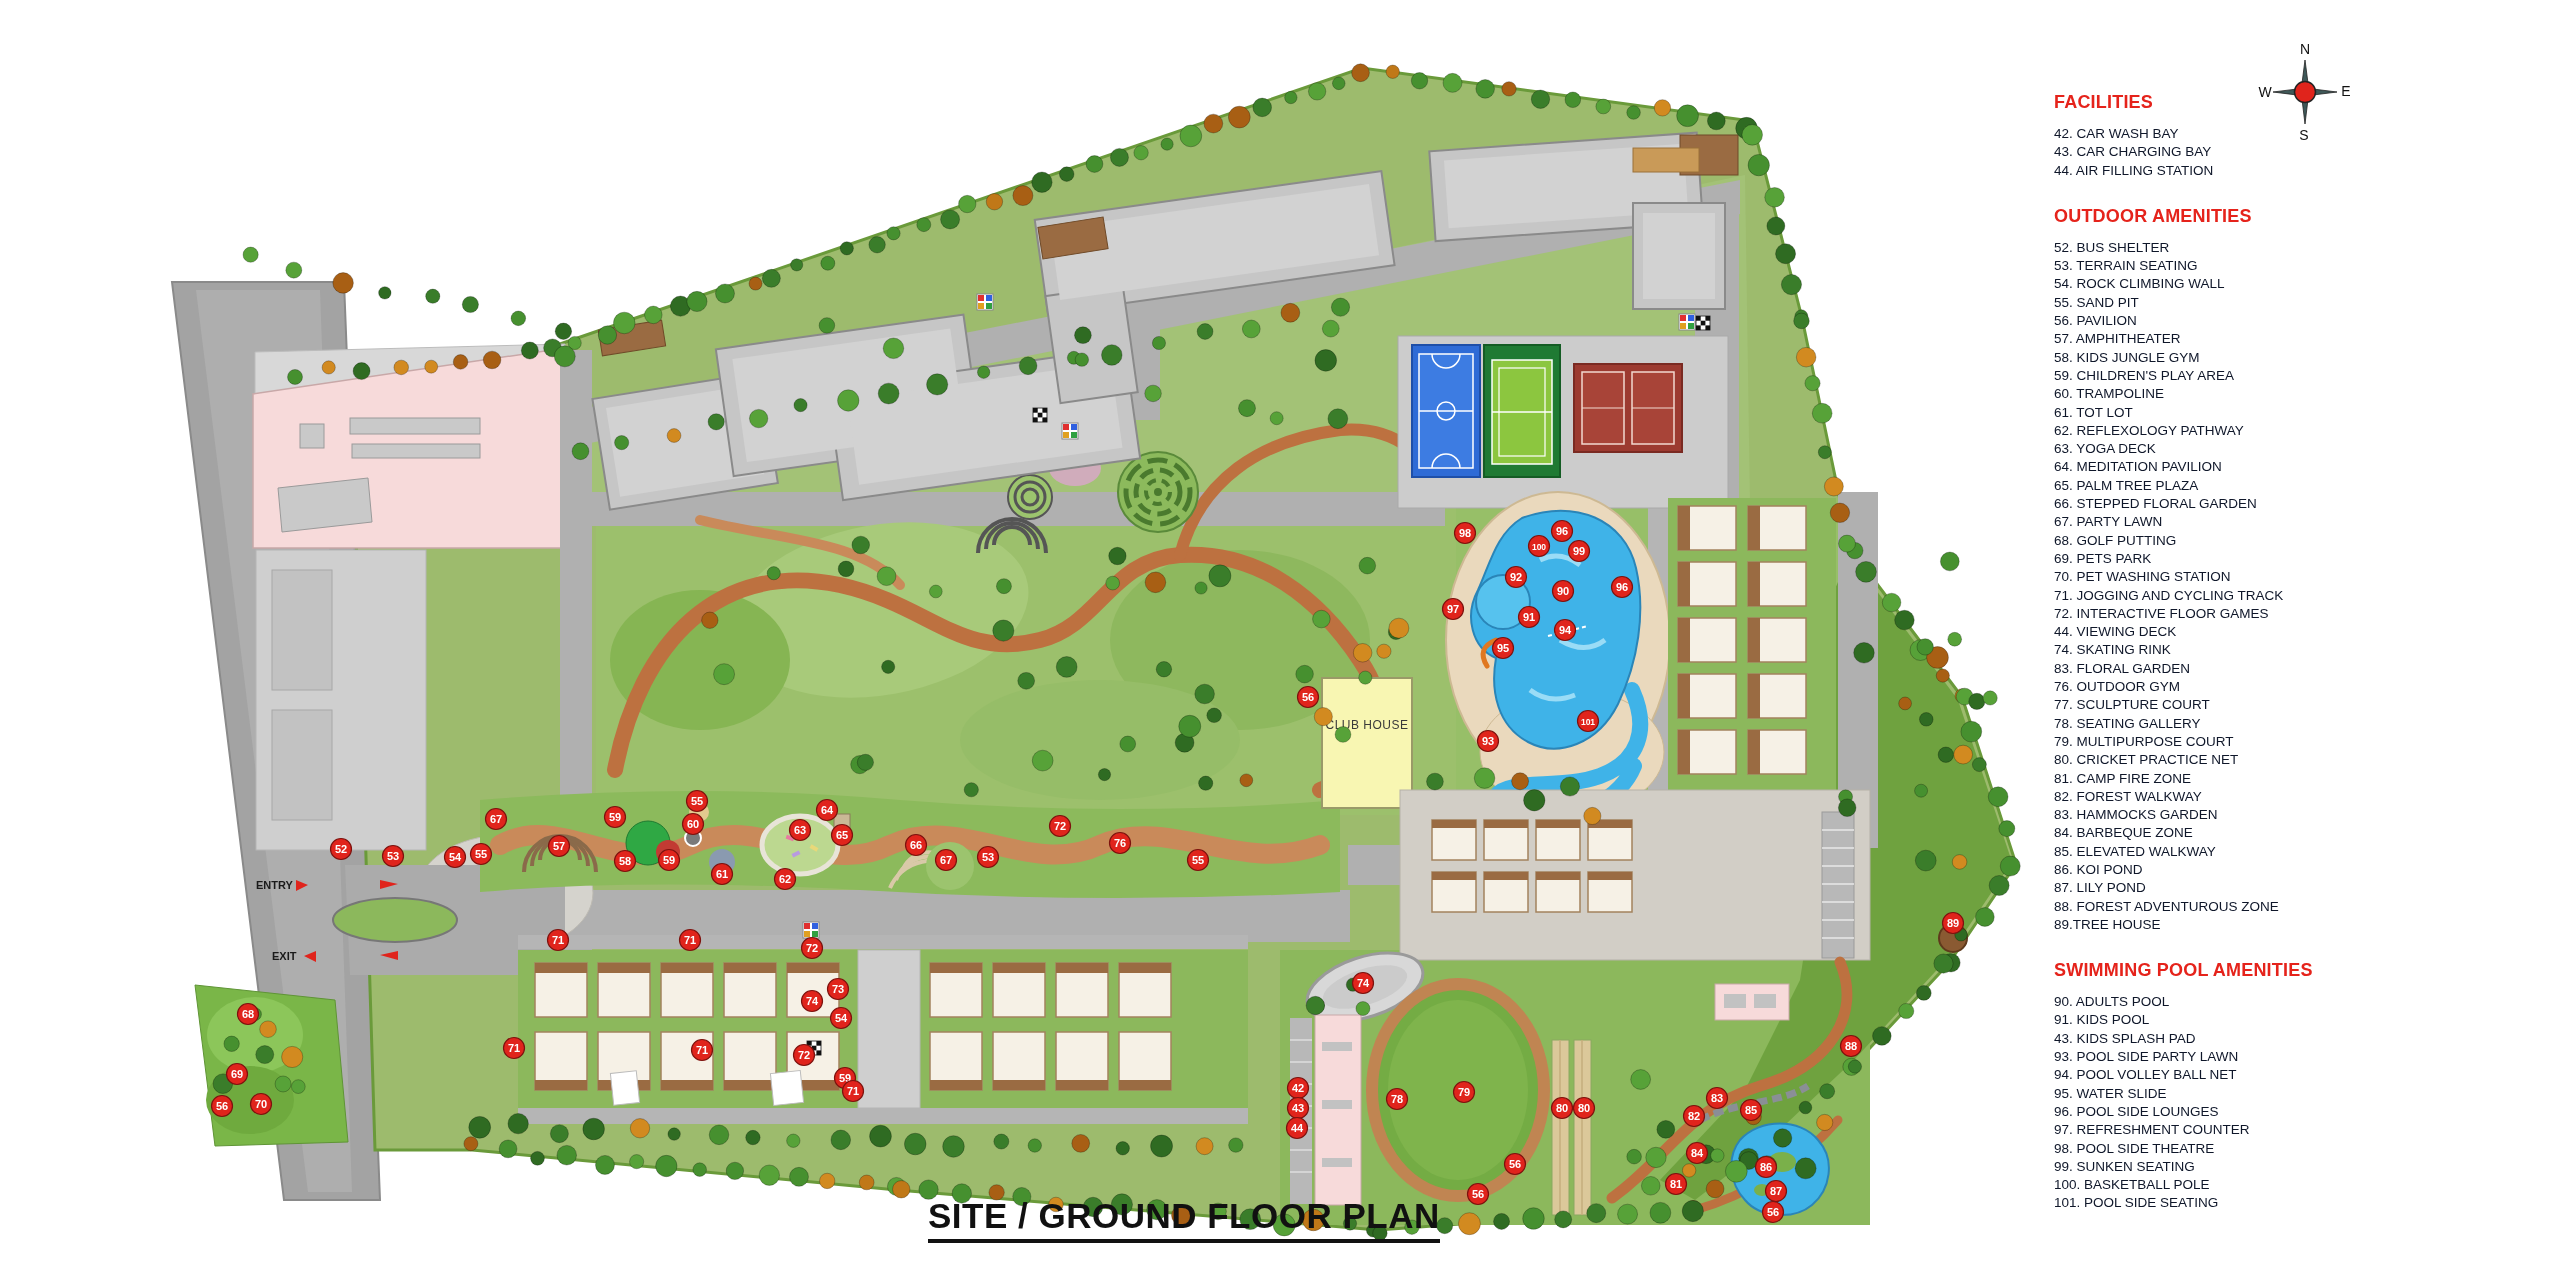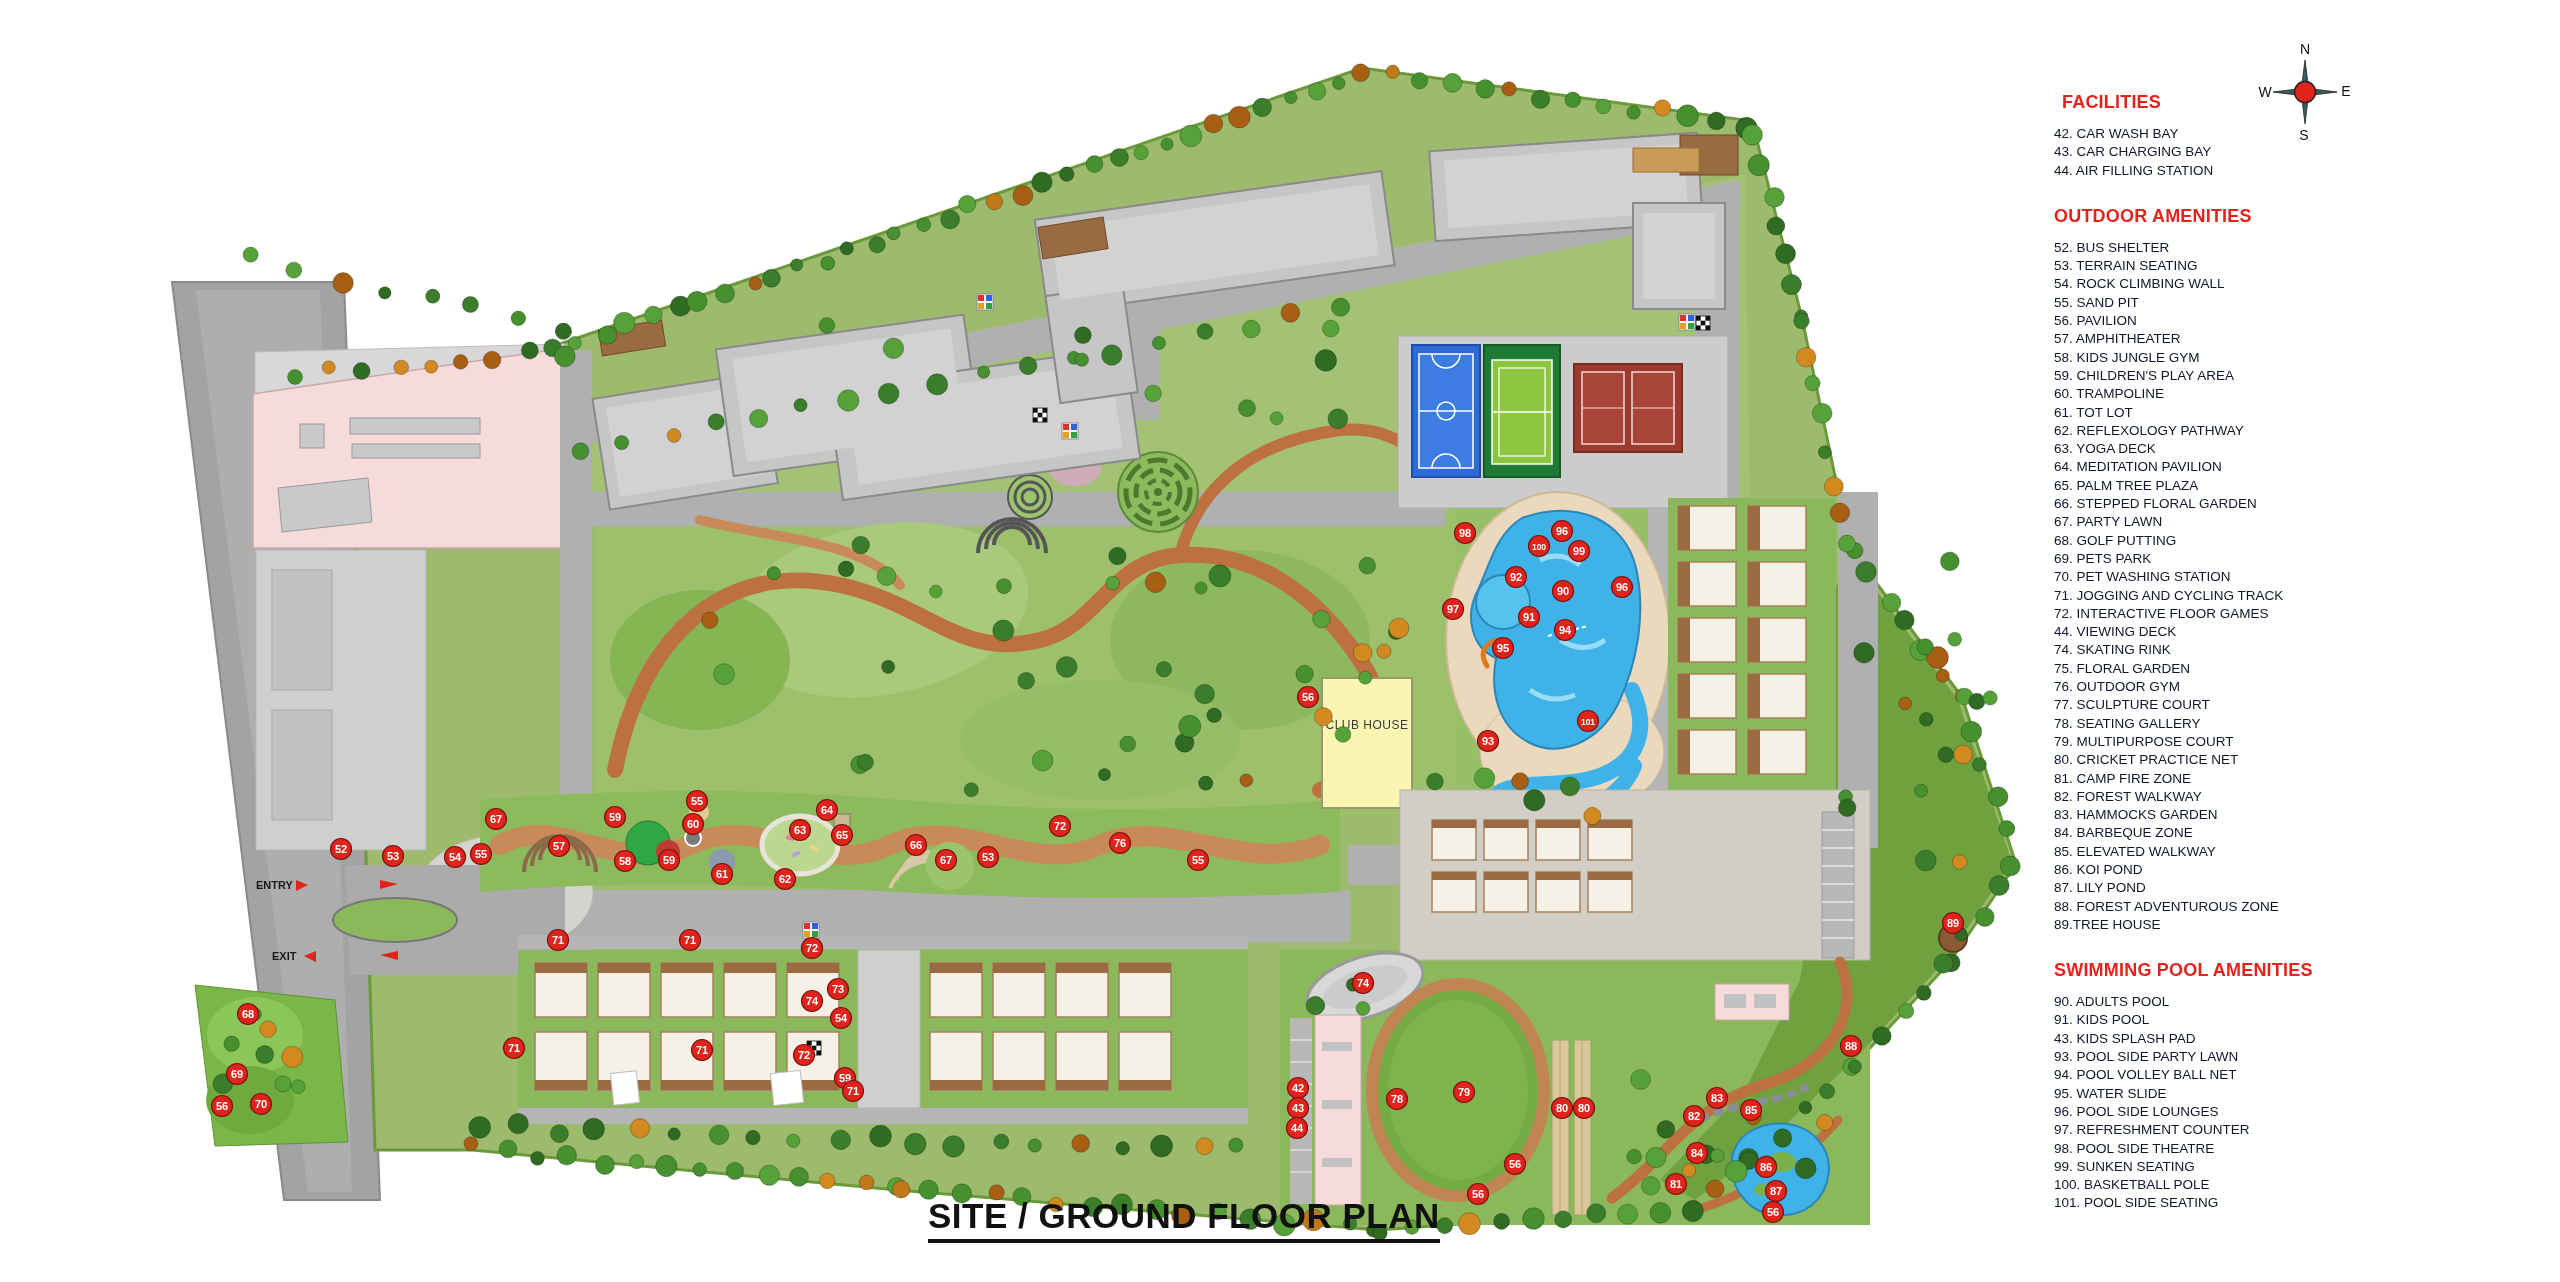--- a/index.html
+++ b/index.html
@@ -1,21 +1,21 @@
 <!DOCTYPE html>
 <html><head>
 <meta charset="utf-8">
 <style>
   html,body{margin:0;padding:0;background:#ffffff;}
   #stage{position:relative;width:2560px;height:1282px;background:#fff;overflow:hidden;
          font-family:"Liberation Sans",sans-serif;}
   #plan{position:absolute;left:0;top:0;width:2560px;height:1282px;}
   .legend{position:absolute;left:2054px;top:92px;width:470px;}
   .leg-h{color:#e5231b;font-weight:bold;font-size:18px;letter-spacing:.2px;margin:26px 0 12px 0;}
-  .leg-h:first-child{margin-top:0;margin-left:8px;}
+  .leg-h:first-child{margin-top:0;}
   .leg-i{font-size:13.5px;line-height:18.3px;color:#0f172a;white-space:nowrap;}
   .title{position:absolute;left:928px;top:1196px;font-size:35px;font-weight:bold;color:#111;
          letter-spacing:.5px;border-bottom:4px solid #111;padding-bottom:3px;white-space:nowrap;}
   .compass{position:absolute;left:2255px;top:36px;}
   svg text{font-family:"Liberation Sans",sans-serif;}
 </style>
 </head>
 <body>
 
 <div id="stage">
@@ -998,21 +998,21 @@
       <div class="leg-i">65. PALM TREE PLAZA</div>
       <div class="leg-i">66. STEPPED FLORAL GARDEN</div>
       <div class="leg-i">67. PARTY LAWN</div>
       <div class="leg-i">68. GOLF PUTTING</div>
       <div class="leg-i">69. PETS PARK</div>
       <div class="leg-i">70. PET WASHING STATION</div>
       <div class="leg-i">71. JOGGING AND CYCLING TRACK</div>
       <div class="leg-i">72. INTERACTIVE FLOOR GAMES</div>
       <div class="leg-i">44. VIEWING DECK</div>
       <div class="leg-i">74. SKATING RINK</div>
-      <div class="leg-i">75. FLORAL GARDEN</div>
+      <div class="leg-i">83. FLORAL GARDEN</div>
       <div class="leg-i">76. OUTDOOR GYM</div>
       <div class="leg-i">77. SCULPTURE COURT</div>
       <div class="leg-i">78. SEATING GALLERY</div>
       <div class="leg-i">79. MULTIPURPOSE COURT</div>
       <div class="leg-i">80. CRICKET PRACTICE NET</div>
       <div class="leg-i">81. CAMP FIRE ZONE</div>
       <div class="leg-i">82. FOREST WALKWAY</div>
       <div class="leg-i">83. HAMMOCKS GARDEN</div>
       <div class="leg-i">84. BARBEQUE ZONE</div>
       <div class="leg-i">85. ELEVATED WALKWAY</div>

